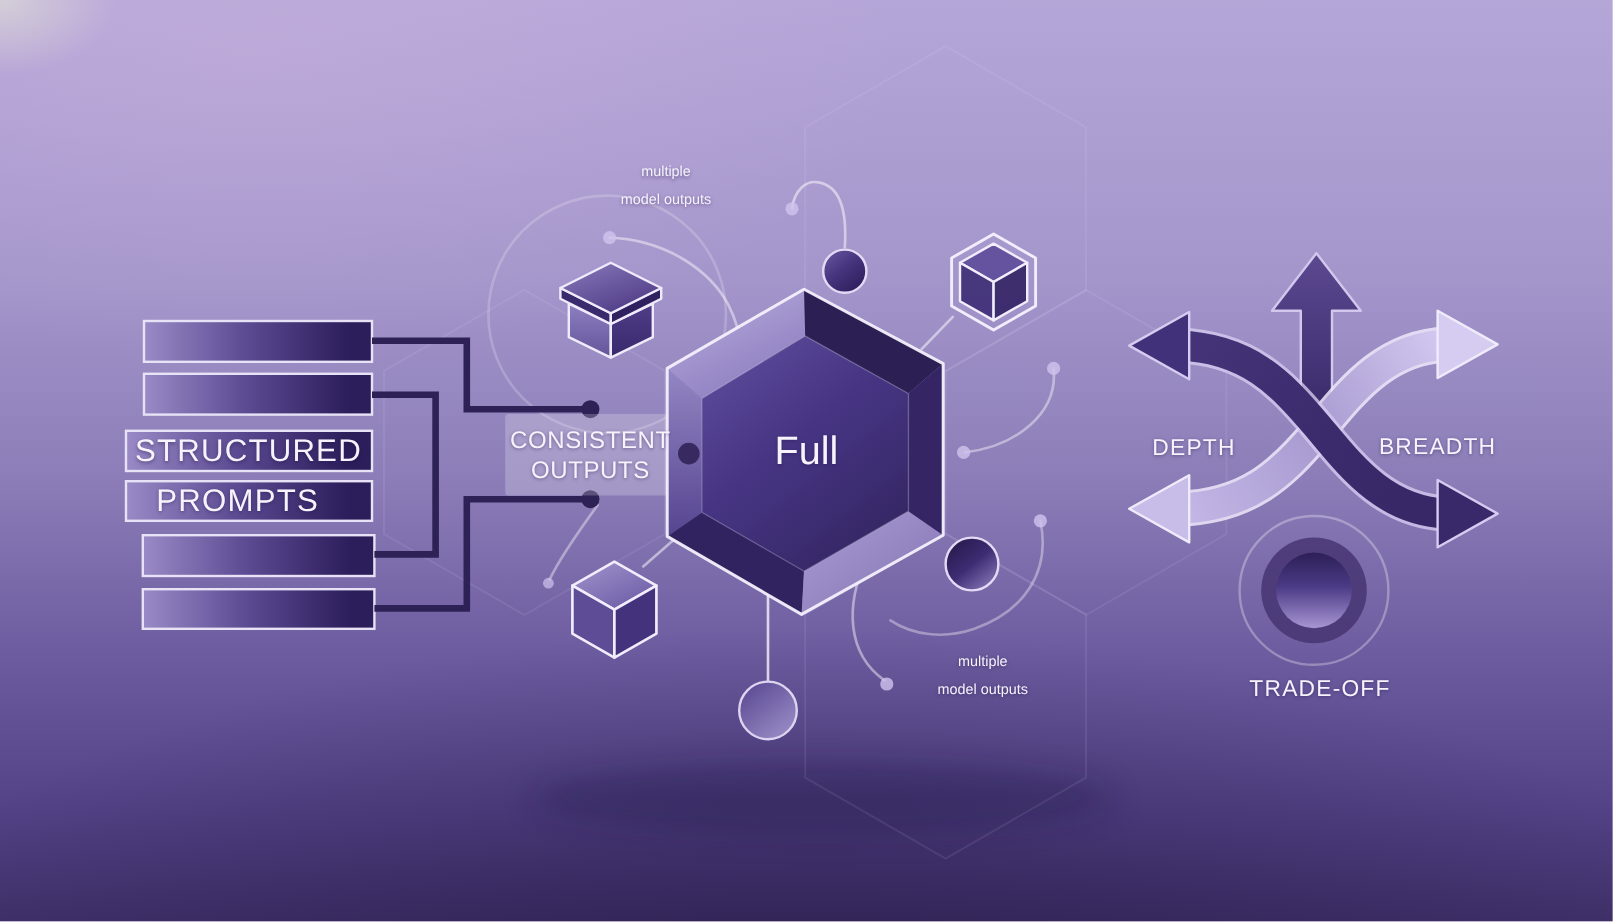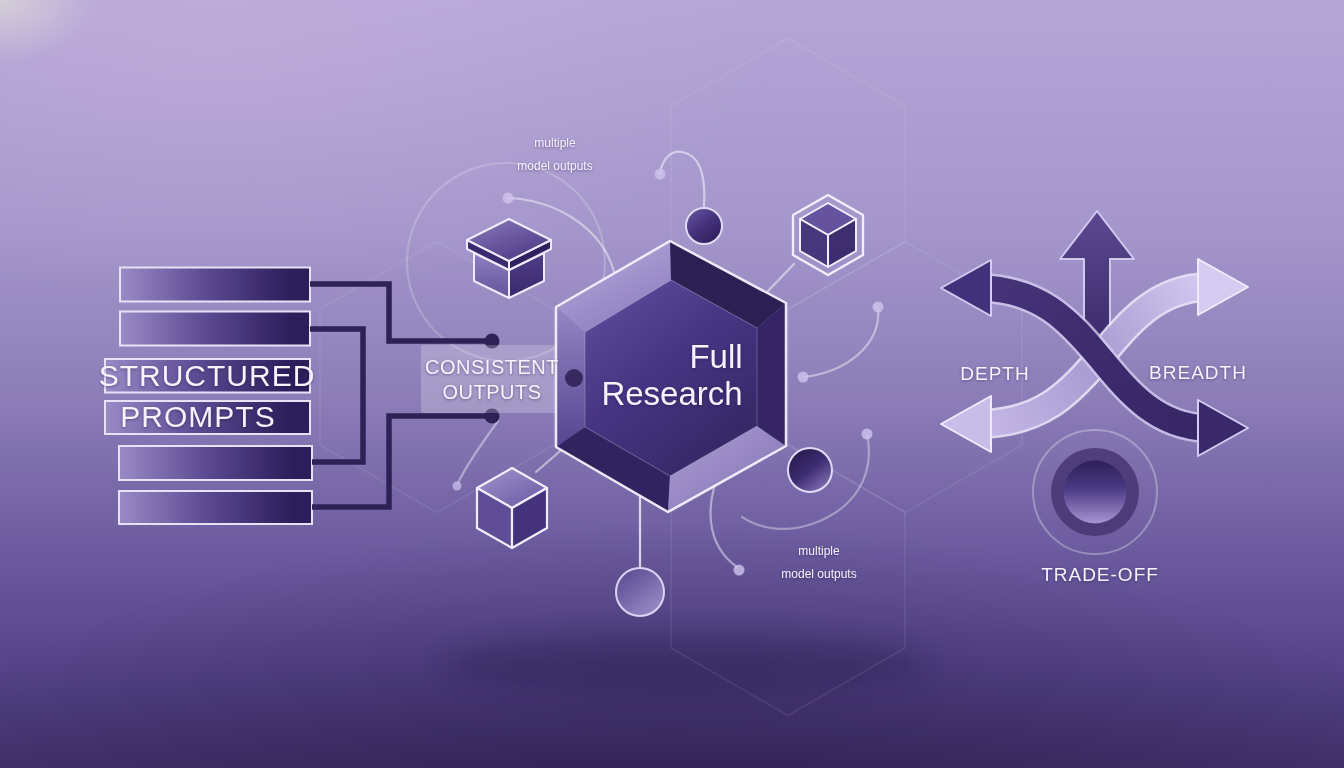--- a/index.html
+++ b/index.html
@@ -15,21 +15,21 @@
   .stage svg{position:absolute;left:0;top:0;}
   .lbl{
     position:absolute;transform:translate(-50%,-50%);
     color:#f6f3fd;text-align:center;white-space:nowrap;
     text-shadow:0 1px 3px rgba(35,20,70,0.45);
   }
   .lbl .ln{display:block;}
   .caps{letter-spacing:1px;}
   .hexlbl{font-size:33px;line-height:37px;font-weight:400;}
   .note{font-size:12px;line-height:23px;font-weight:400;}
-  .barlbl{font-size:30px;letter-spacing:1px;font-weight:400;}
+  .barlbl{font-size:26px;letter-spacing:1px;font-weight:400;}
   .connlbl{font-size:20px;line-height:25px;letter-spacing:0.5px;font-weight:400;}
   .optlbl{font-size:19px;font-weight:400;}
 </style>
 </head>
 <body>
 
 <div class="stage">
 
 <svg width="1344" height="768" viewBox="0 0 1344 768">
   <defs>
@@ -231,21 +231,20 @@
 
 <div class="lbl barlbl" style="left:198px;top:417px;">PROMPTS</div>
 
 <div class="lbl note" style="left:555px;top:155px;">
   <span class="ln">multiple</span>
   <span class="ln">model outputs</span>
 </div>
 
 <div class="lbl hexlbl" style="left:672px;top:375px;text-align:right;">
   <span class="ln">Full</span>
-  <span class="ln">Research</span>
 </div>
 
 <div class="lbl note" style="left:819px;top:563px;">
   <span class="ln">multiple</span>
   <span class="ln">model outputs</span>
 </div>
 
 <div class="lbl optlbl caps" style="left:995px;top:374px;">DEPTH</div>
 <div class="lbl optlbl caps" style="left:1198px;top:373px;">BREADTH</div>
 <div class="lbl optlbl caps" style="left:1100px;top:575px;text-align:right;">TRADE-OFF</div>

